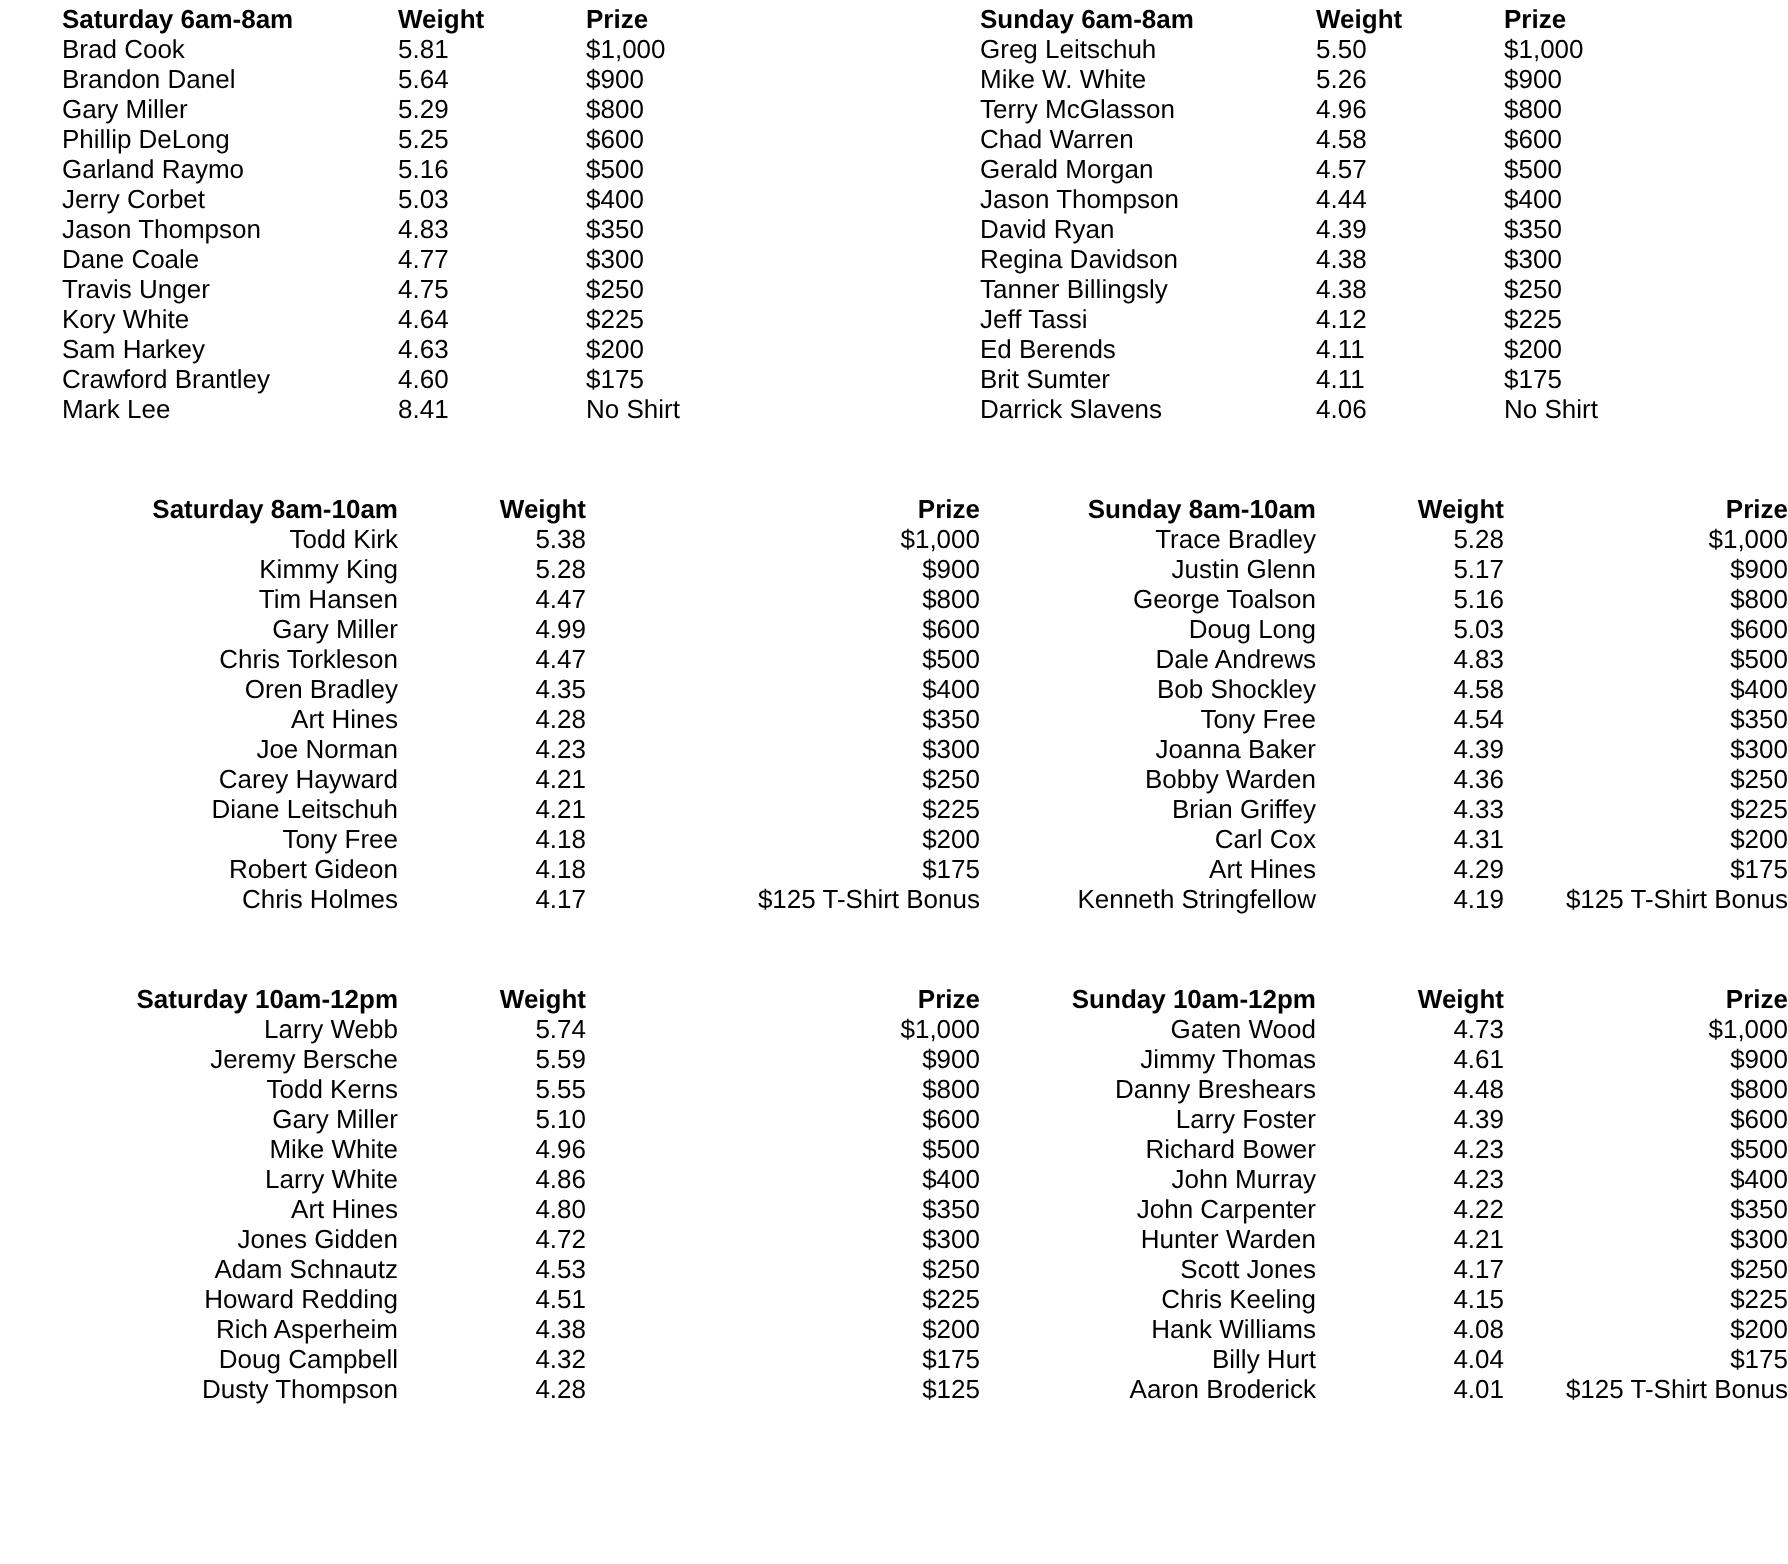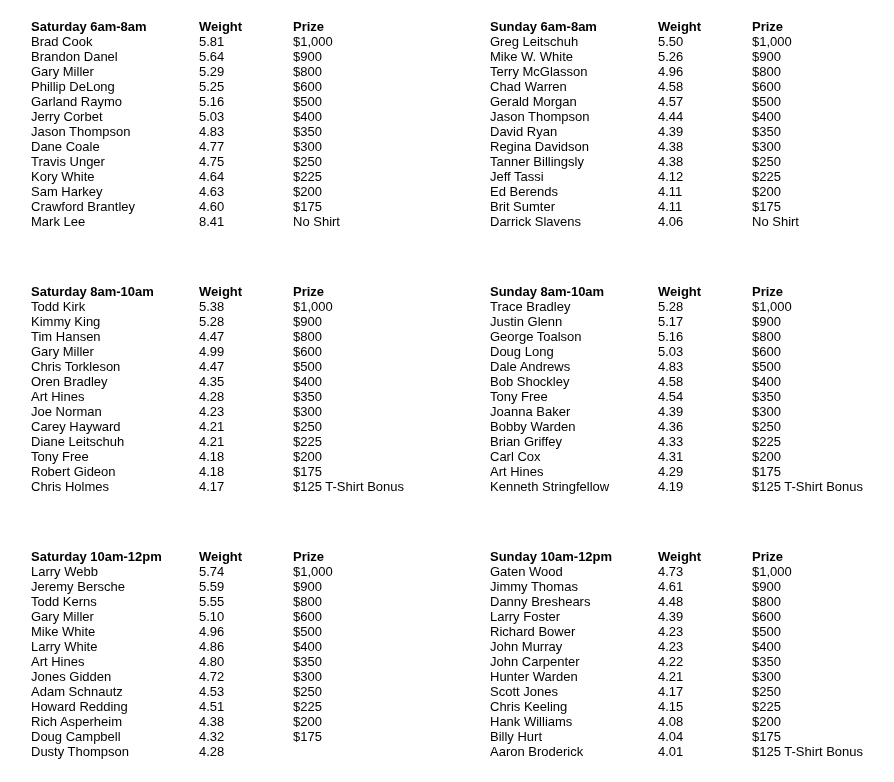--- a/index.html
+++ b/index.html
@@ -7,34 +7,35 @@
     background: #ffffff;
     color: #000000;
     font-family: "Liberation Sans", sans-serif;
     font-size: 13px;
     line-height: 15px;
   }
   .page {
     width: 894px;
     height: 782px;
     background: #ffffff;
-    padding: 19px 0 0 31px;
+    padding: 2px 0 0 31px;
     display: flex;
     overflow: hidden;
   }
   .day-col {
     width: 459px;
     flex: 0 0 459px;
   }
   .day-col.right {
     width: auto;
     flex: 1 1 auto;
   }
   .session + .session {
-    margin-top: 55px;
+    margin-top: 35px;
+    text-align: right;
   }
   .row {
     display: flex;
     white-space: nowrap;
   }
   .c-name  { width: 168px; flex: 0 0 168px; }
   .c-weight{ width: 94px;  flex: 0 0 94px; }
   .c-prize { flex: 1 1 auto; }
   .header-row { font-weight: bold; }
 </style>
@@ -258,20 +259,21 @@
           <span class="c-prize">$200</span>
         </div>
           <div class="row">
           <span class="c-name">Doug Campbell</span>
           <span class="c-weight">4.32</span>
           <span class="c-prize">$175</span>
         </div>
           <div class="row">
           <span class="c-name">Dusty Thompson</span>
           <span class="c-weight">4.28</span>
+          <span class="c-prize">$125</span>
         </div>
         </div>
     </div>
 
   </div>
 
   <div class="day-col right">
 
     <div class="session">
       <div class="row header-row">

